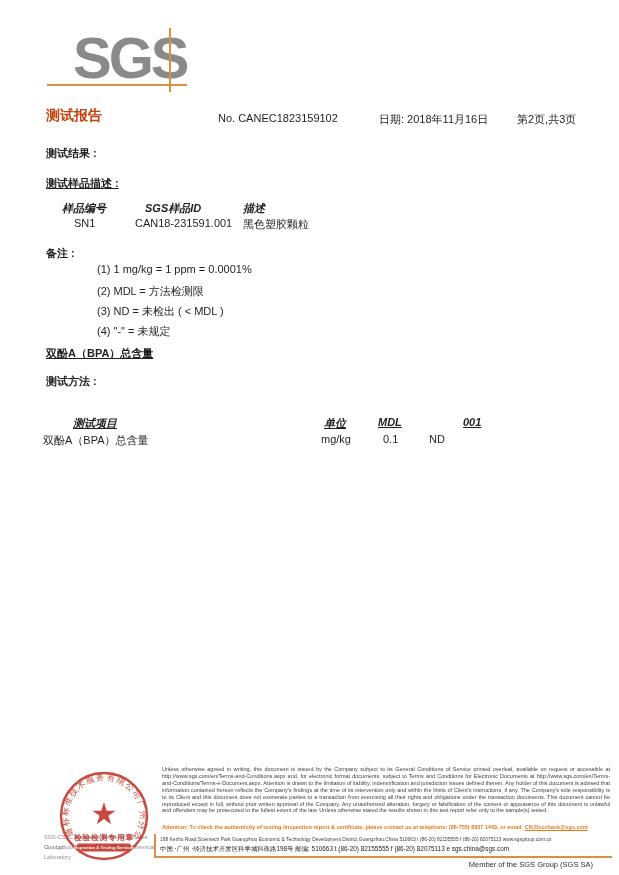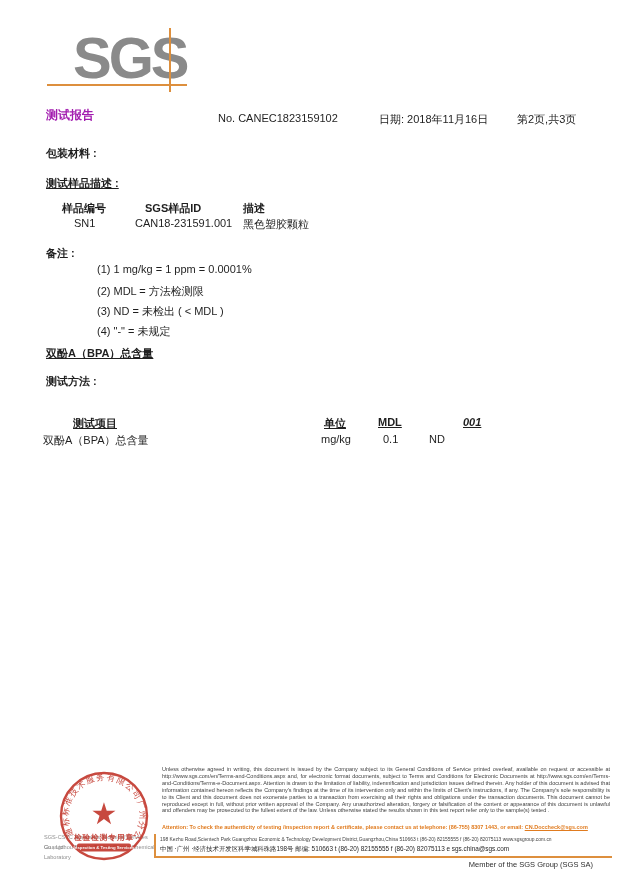--- a/index.html
+++ b/index.html
@@ -5,29 +5,29 @@
   html,body{margin:0;padding:0;background:#ffffff;}
   .page{
     position:relative;width:619px;height:875px;background:#ffffff;overflow:hidden;
     font-family:"Liberation Sans","DejaVu Sans",sans-serif;color:#2e2e2e;
   }
   .abs{position:absolute;}
   
   .logo-text{font-weight:bold;font-size:58px;line-height:1;color:#8a8a8a;letter-spacing:-3px;}
   .o-line{background:#dd8f3d;}
   
-  .doc-title{font-size:12px;font-weight:bold;color:#a21caf;}
+  .doc-title{font-size:14px;font-weight:bold;color:#c2410c;}
   .hdr-txt{font-size:11px;color:#1f1f1f;}
   
   .lbl{font-size:11px;font-weight:bold;color:#1f1f1f;}
   .lbl-u{text-decoration:underline;}
   .val{font-size:11px;color:#1f1f1f;}
   .note-line{font-size:11px;color:#1f1f1f;position:absolute;}
   .method-text{font-size:11px;line-height:20px;color:#1f1f1f;}
-  .th{font-size:11px;font-weight:bold;color:#1f1f1f;text-decoration:underline;}
+  .th{font-size:11px;font-weight:bold;color:#1f1f1f;text-decoration:underline;font-style:italic;}
   .th-i{font-style:italic;}
   
   .legal{font-size:5.5px;line-height:6.9px;color:#3f3f3f;text-align:justify;}
   .attention{font-size:5.5px;line-height:6.6px;color:#e07b1f;font-weight:bold;}
   .attention .em{text-decoration:underline;}
   .company{font-size:5.6px;color:#8f8f8f;line-height:10px;}
   .addr-en{font-size:4.9px;color:#3f3f3f;white-space:nowrap;}
   .addr-cn{font-size:6.4px;color:#1f1f1f;white-space:nowrap;}
   .member{font-size:7.5px;color:#2e2e2e;text-align:right;}
   .stamp{opacity:.88;}
@@ -39,21 +39,21 @@
 
   <div class="abs logo-text" style="left:73px;top:29px;">SGS</div>
   <div class="abs o-line" style="left:169px;top:28px;width:2px;height:64px;"></div>
   <div class="abs o-line" style="left:47px;top:84px;width:140px;height:2px;"></div>
 
   <div class="abs doc-title" style="left:46px;top:107px;">测试报告</div>
   <div class="abs hdr-txt" style="left:218px;top:112px;">No. CANEC1823159102</div>
   <div class="abs hdr-txt" style="left:379px;top:112px;">日期: 2018年11月16日</div>
   <div class="abs hdr-txt" style="left:517px;top:112px;text-align:center;">第2页,共3页</div>
 
-  <div class="abs lbl" style="left:46px;top:146px;">包装材料 :</div>
+  <div class="abs lbl" style="left:46px;top:146px;">测试结果 :</div>
   <div class="abs lbl lbl-u" style="left:46px;top:176px;">测试样品描述 :</div>
 
   <div>
     <div class="abs th" style="left:62px;top:201px;text-decoration:none;">样品编号</div>
     <div class="abs th" style="left:145px;top:201px;text-decoration:none;">SGS样品ID</div>
     <div class="abs th" style="left:243px;top:201px;text-decoration:none;">描述</div>
     <div>
       <div class="abs val" style="left:74px;top:217px;">SN1</div>
       <div class="abs val" style="left:135px;top:217px;">CAN18-231591.001</div>
       <div class="abs val" style="left:243px;top:217px;">黑色塑胶颗粒</div>

